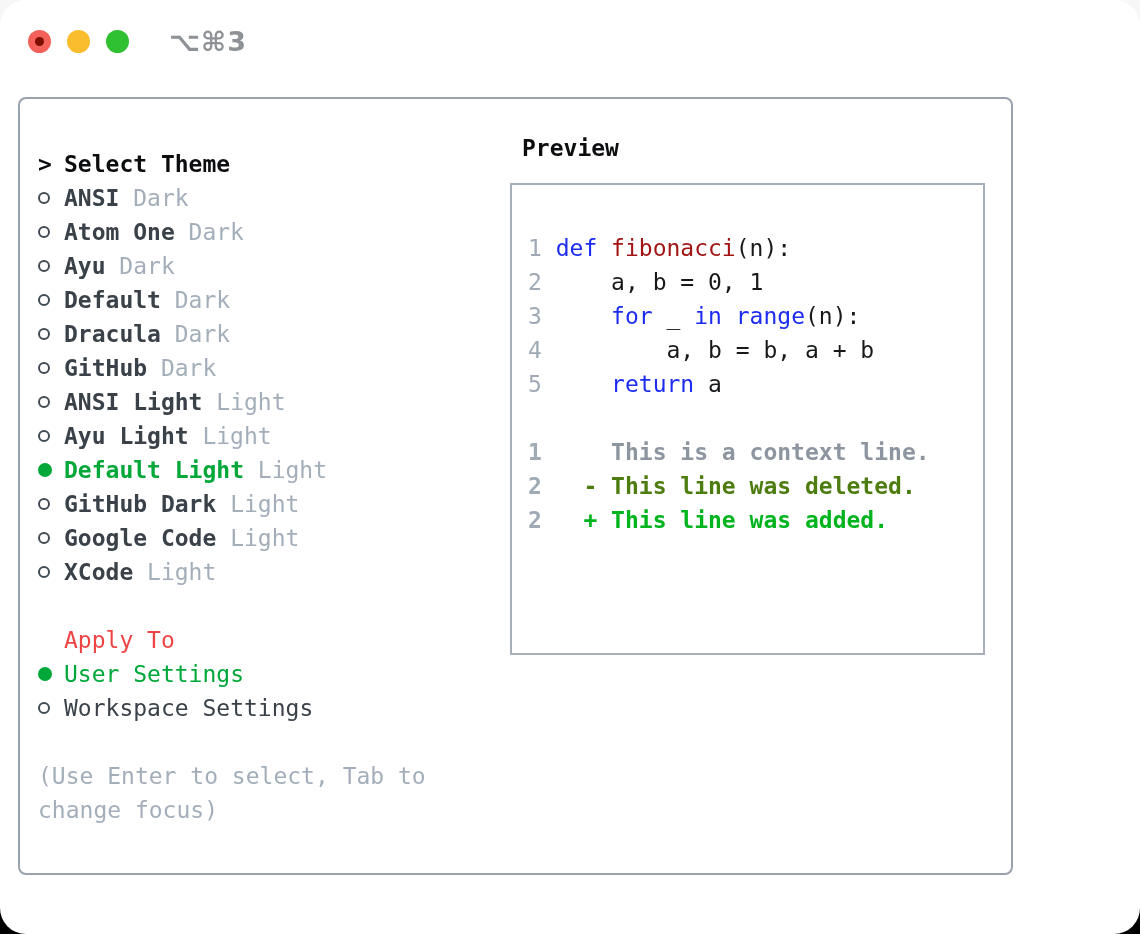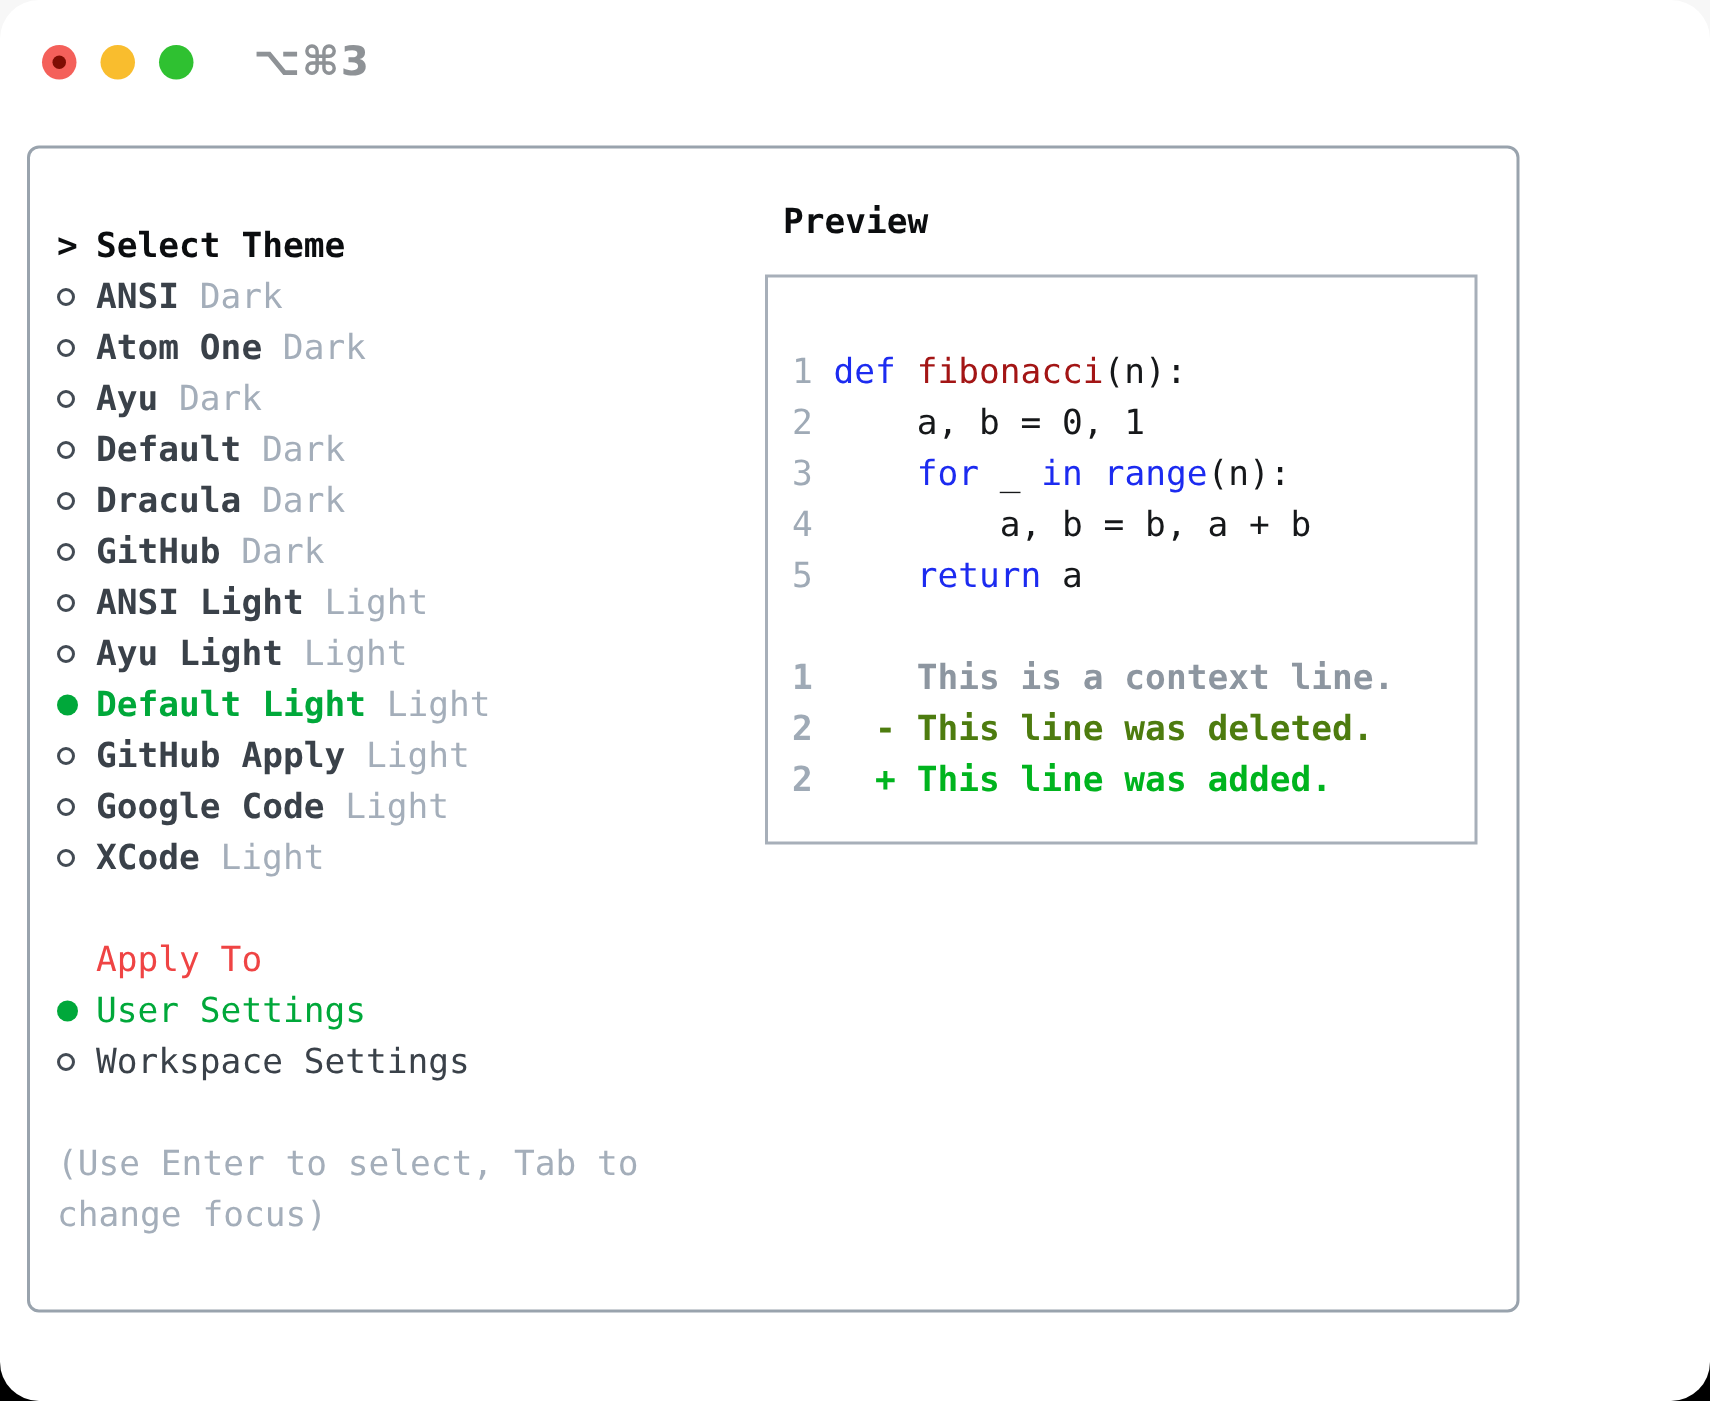--- a/index.html
+++ b/index.html
@@ -45,21 +45,21 @@
   .theme-variant{color:#a4aeba;margin-left:13.8px;}
   .spacer{height:34px;}
   .apply-title{color:#ef4444;margin-left:26px;}
   .apply-label{color:#3a4149;}
   .apply-label.selected{color:#00a83a;}
   .hint{margin-top:34px;width:412px;line-height:34px;color:#a4aeba;white-space:normal;}
   
   .right-col{position:absolute;left:482px;top:32px;font-size:23px;}
   .preview-title{height:34px;line-height:34px;font-weight:bold;color:#0b0d0f;padding-left:20px;}
   .preview-box{
-    margin-left:8px;margin-top:18px;width:475px;height:380px;
+    margin-left:8px;margin-top:18px;width:475px;height:472px;
     border:2px solid #a7afb9;box-sizing:border-box;background:#fff;
     padding:46px 0 0 16px;overflow:hidden;
   }
   .codeline{height:34px;line-height:34px;white-space:pre;font-size:23px;}
   .lineno{color:#9faab6;}
   .tok-keyword{color:#1c2bf0;}
   .tok-function{color:#a31515;}
   .tok-plain{color:#16181a;}
   .diff-block{margin-top:34px;font-weight:bold;}
   .diff-context{color:#8d96a0;}
@@ -88,21 +88,21 @@
       <div id="theme-items">
           <div class="row"><span class="markercell"><span class="ring"></span></span><span class="theme-name">ANSI</span><span class="theme-variant">Dark</span></div>
           <div class="row"><span class="markercell"><span class="ring"></span></span><span class="theme-name">Atom One</span><span class="theme-variant">Dark</span></div>
           <div class="row"><span class="markercell"><span class="ring"></span></span><span class="theme-name">Ayu</span><span class="theme-variant">Dark</span></div>
           <div class="row"><span class="markercell"><span class="ring"></span></span><span class="theme-name">Default</span><span class="theme-variant">Dark</span></div>
           <div class="row"><span class="markercell"><span class="ring"></span></span><span class="theme-name">Dracula</span><span class="theme-variant">Dark</span></div>
           <div class="row"><span class="markercell"><span class="ring"></span></span><span class="theme-name">GitHub</span><span class="theme-variant">Dark</span></div>
           <div class="row"><span class="markercell"><span class="ring"></span></span><span class="theme-name">ANSI Light</span><span class="theme-variant">Light</span></div>
           <div class="row"><span class="markercell"><span class="ring"></span></span><span class="theme-name">Ayu Light</span><span class="theme-variant">Light</span></div>
           <div class="row"><span class="markercell"><span class="dot"></span></span><span class="theme-name selected">Default Light</span><span class="theme-variant">Light</span></div>
-          <div class="row"><span class="markercell"><span class="ring"></span></span><span class="theme-name">GitHub Apply</span><span class="theme-variant">Light</span></div>
+          <div class="row"><span class="markercell"><span class="ring"></span></span><span class="theme-name">GitHub Dark</span><span class="theme-variant">Light</span></div>
           <div class="row"><span class="markercell"><span class="ring"></span></span><span class="theme-name">Google Code</span><span class="theme-variant">Light</span></div>
           <div class="row"><span class="markercell"><span class="ring"></span></span><span class="theme-name">XCode</span><span class="theme-variant">Light</span></div>
         </div>
 
       <div class="spacer"></div>
       <div class="row">
         <span class="apply-title">Apply To</span>
       </div>
       <div id="apply-items">
           <div class="row"><span class="markercell"><span class="dot"></span></span><span class="apply-label selected">User Settings</span></div>

